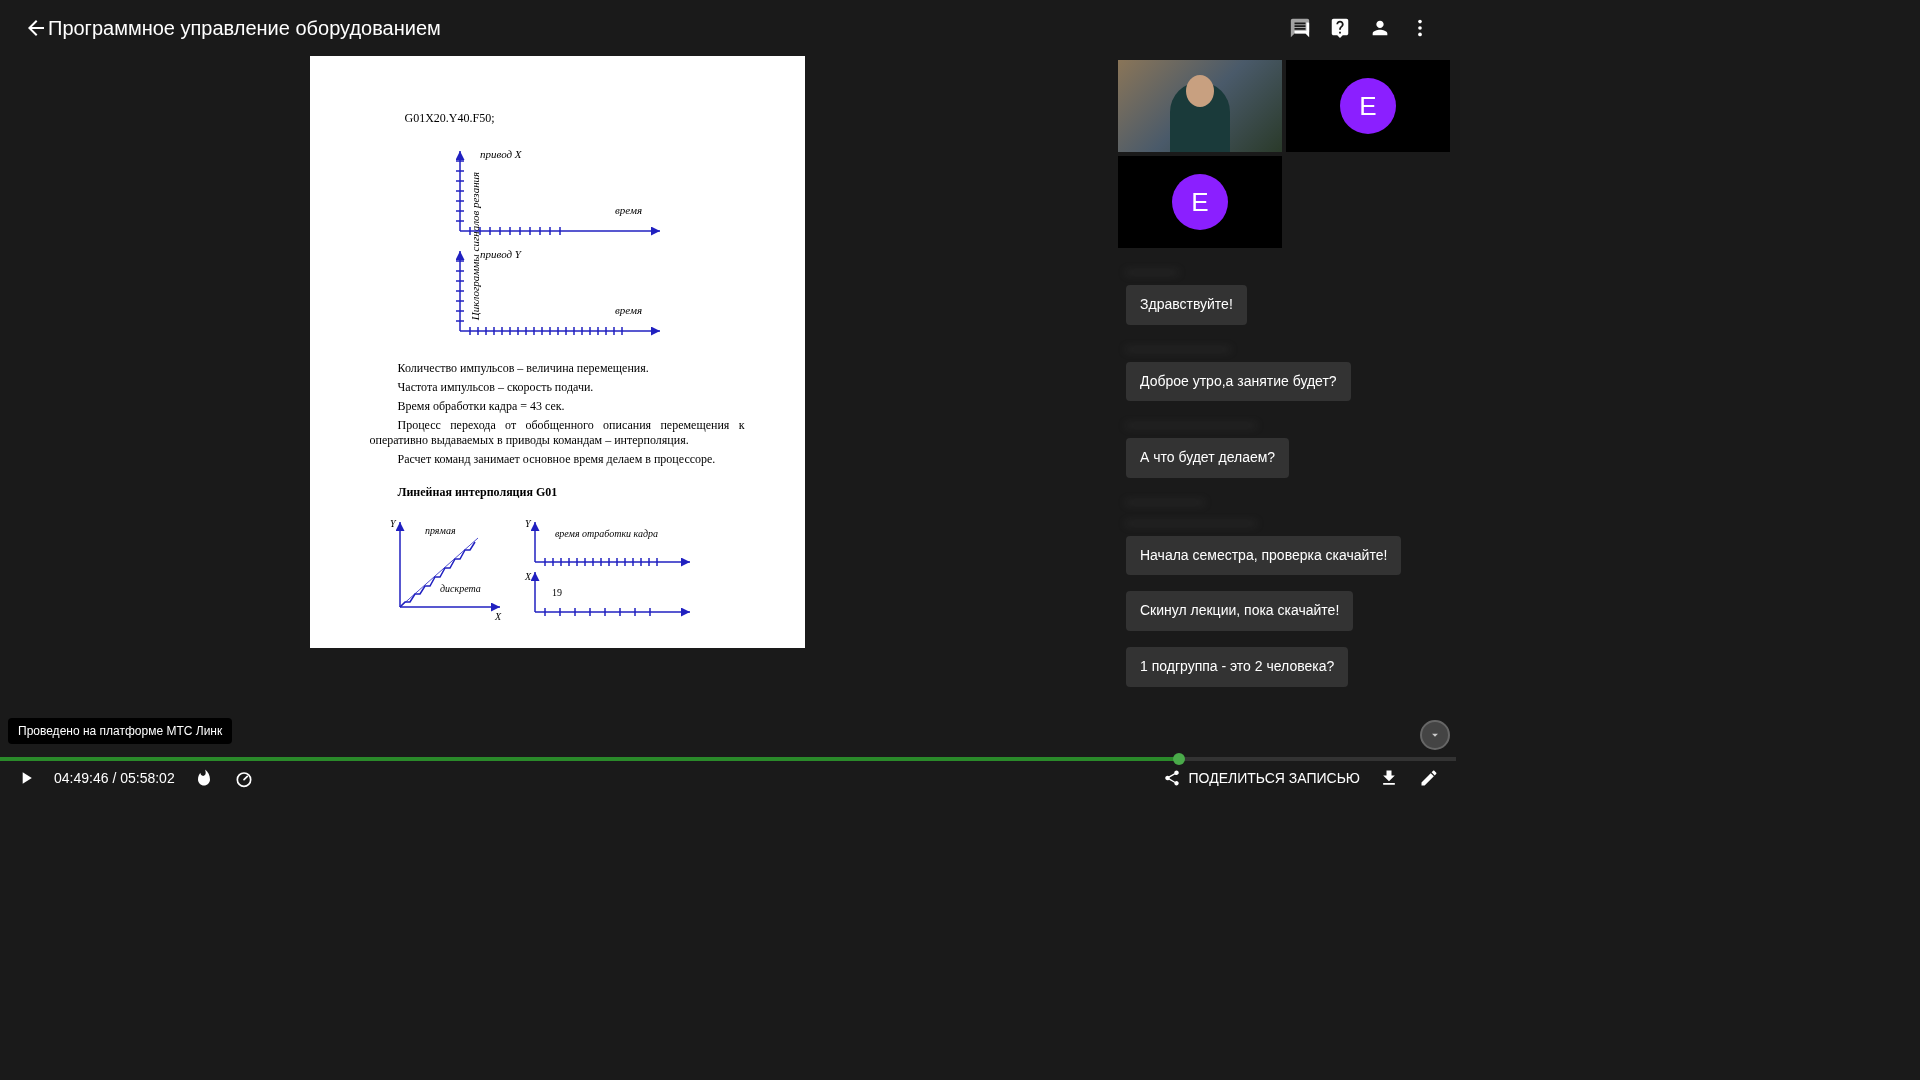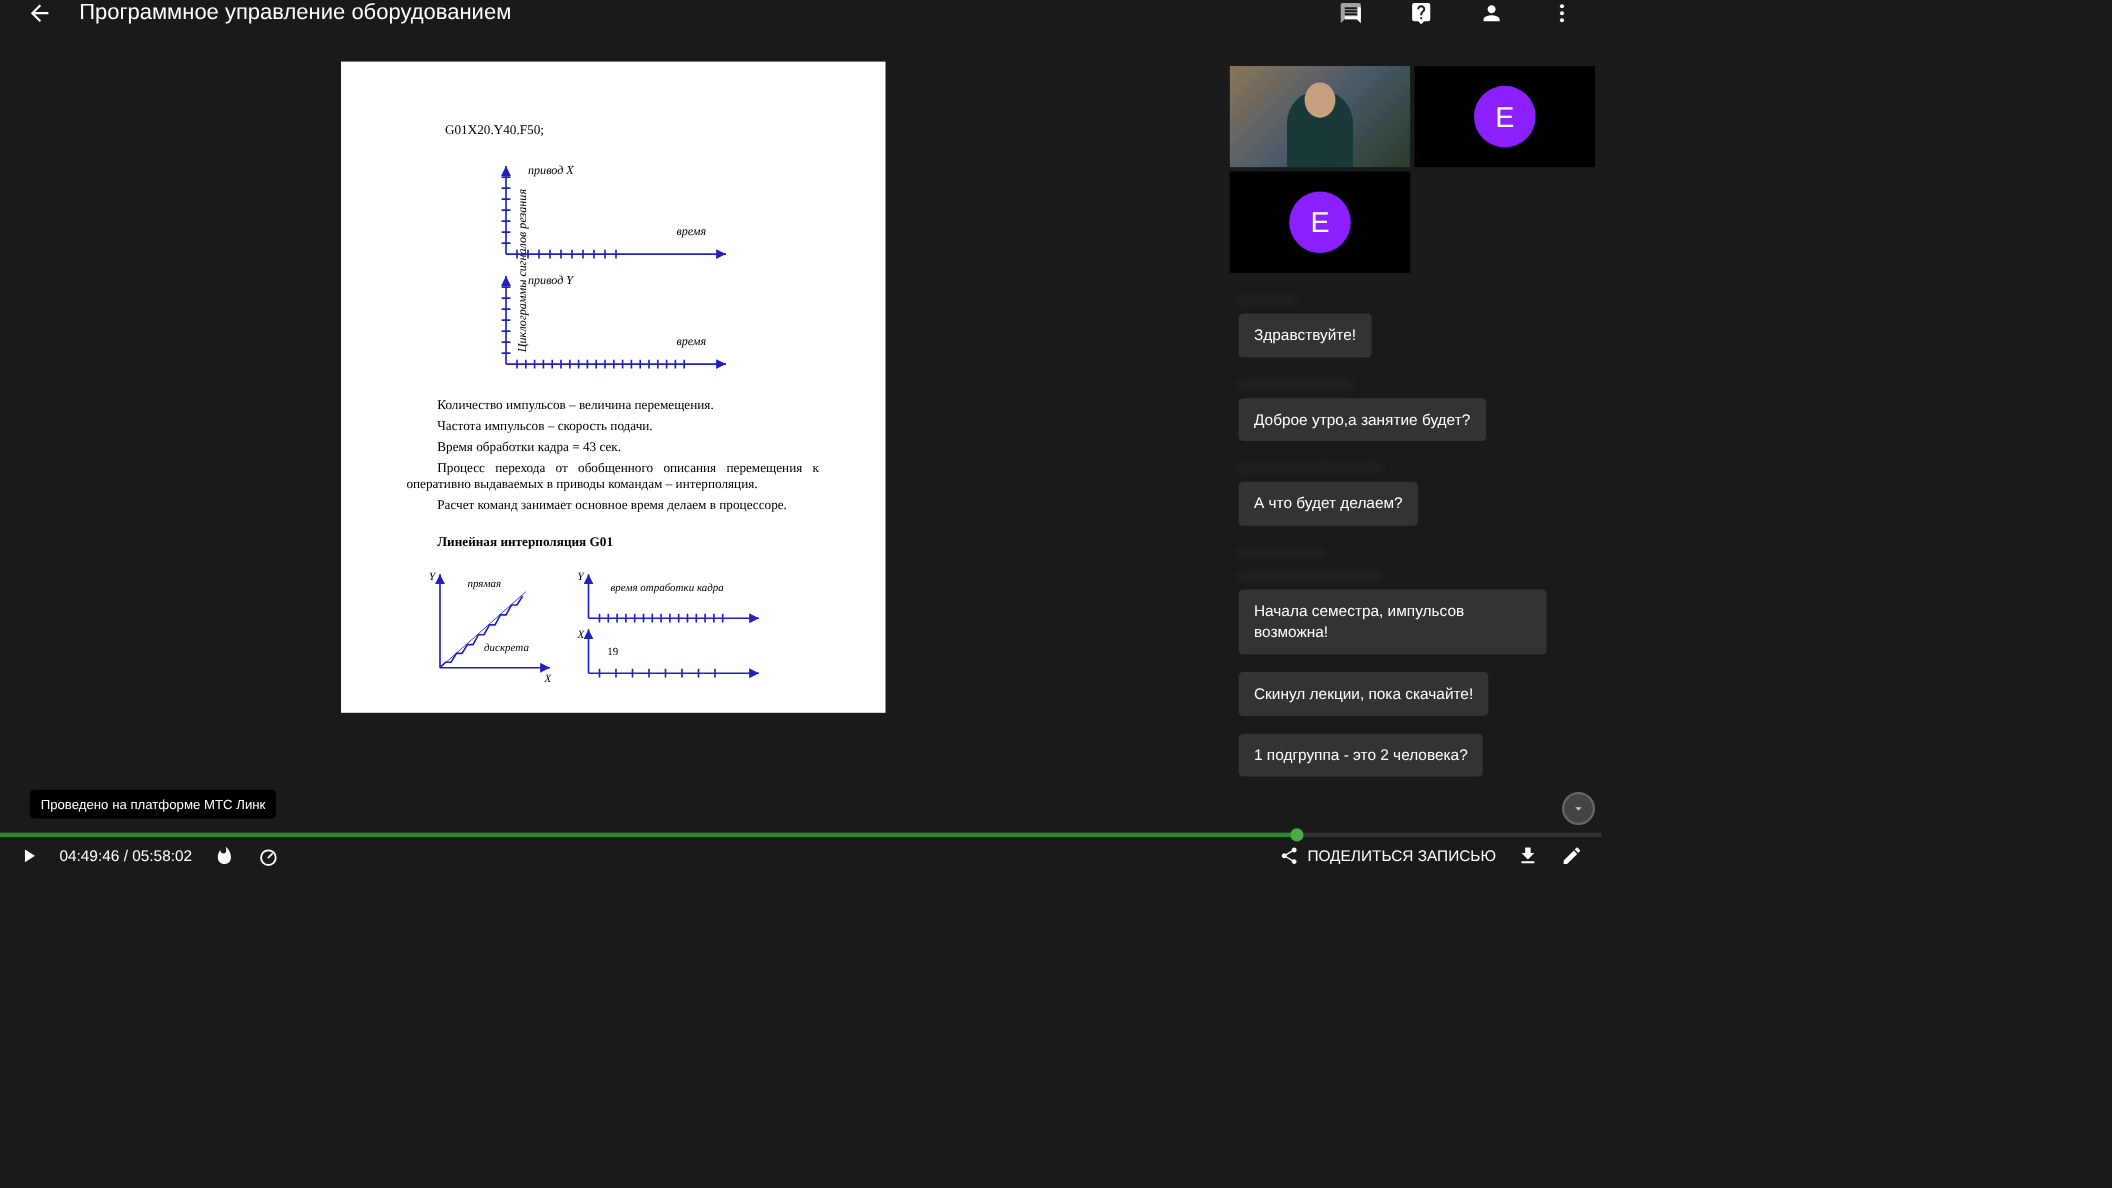--- a/index.html
+++ b/index.html
@@ -8,22 +8,22 @@
   height: 816px;
   background: #1a1a1a;
   font-family: Arial, sans-serif;
   color: #fff;
   overflow: hidden;
   position: relative;
 }
 .header {
   height: 56px;
   display: flex;
+  align-items: center;
   padding: 0 24px;
-  gap: 24px;
 }
 .back-btn { width: 24px; height: 24px; display: flex; align-items: center; justify-content: center; cursor: pointer; }
 .title { font-size: 20px; font-weight: 400; }
 .header-spacer { flex: 1; }
 .header-icon { width: 24px; height: 24px; display: flex; align-items: center; justify-content: center; cursor: pointer; margin-left: 16px; }
 
 .main-area {
   position: absolute;
   top: 56px;
   left: 0;
@@ -62,21 +62,21 @@
   text-align: center;
 }
 .diagram-svg { position: absolute; left: 70px; top: 0; }
 .doc-text { font-size: 12px; margin-bottom: 4px; text-align: justify; text-indent: 28px; }
 .doc-heading { font-size: 12px; font-weight: bold; margin-top: 18px; margin-bottom: 12px; text-indent: 28px; }
 .diagram-area-2 { position: relative; height: 110px; margin-top: 5px; }
 .page-number { position: absolute; bottom: 50px; left: 50%; transform: translateX(-50%); font-size: 10px; }
 
 .platform-badge {
   position: absolute;
-  left: 27px;
+  left: 8px;
   bottom: 12px;
   background: #000;
   padding: 6px 10px;
   border-radius: 4px;
   font-size: 12px;
 }
 
 .sidebar {
   width: 342px;
   display: flex;
@@ -312,21 +312,21 @@
     <div class="chat-area">
       <div id="chat-messages">
           <div class="chat-name">————</div>
           <div><div class="chat-bubble">Здравствуйте!</div></div>
           <div class="chat-name">————————</div>
           <div><div class="chat-bubble">Доброе утро,а занятие будет?</div></div>
           <div class="chat-name">——————————</div>
           <div><div class="chat-bubble">А что будет делаем?</div></div>
           <div class="chat-name">——————</div>
           <div class="chat-name">——————————</div>
-          <div><div class="chat-bubble">Начала семестра, импульсов возможна!</div></div>
+          <div><div class="chat-bubble">Начала семестра, проверка скачайте!</div></div>
           <div><div class="chat-bubble">Скинул лекции, пока скачайте!</div></div>
           <div><div class="chat-bubble">1 подгруппа - это 2 человека?</div></div>
         </div>
       <div class="scroll-down-btn">
         <svg width="14" height="14" viewBox="0 0 24 24" fill="#ccc">
             <path d="M7 10l5 5 5-5z"></path>
           </svg>
       </div>
     </div>
   </div>

